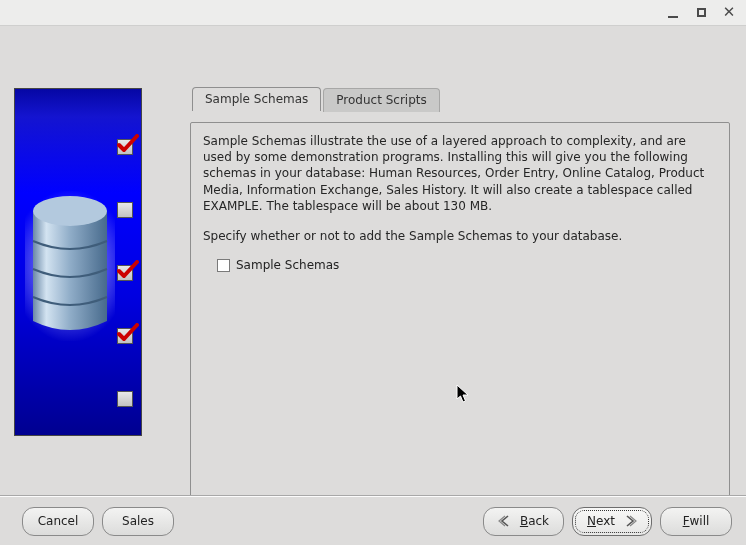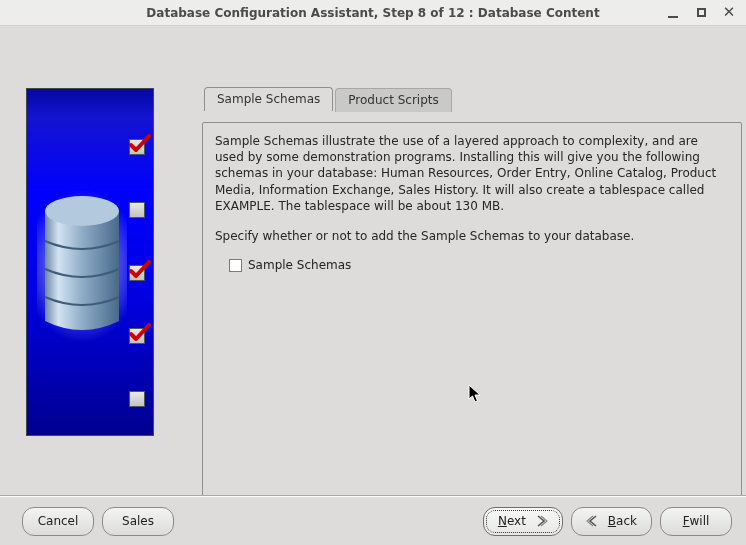--- a/index.html
+++ b/index.html
@@ -49,21 +49,20 @@
     line-height: 1;
   }
   .winbtn .minimize-glyph { width: 10px; border-bottom: 2px solid #4b4b4b; margin-top: 8px; }
   .winbtn .maximize-glyph { width: 9px; height: 9px; border: 2px solid #4b4b4b; }
 
   
   .content {
     position: relative;
     height: calc(545px - 26px - 50px);
     background: #dddcdb;
-    margin-left: 12px;
   }
 
   
   .sidebar {
     position: absolute;
     left: 14px;
     top: 62px;
     width: 128px;
     height: 348px;
     background: linear-gradient(180deg, #0607a4 0%, #1414d0 8%, #0000ff 30%, #0000e0 60%, #000090 100%);
@@ -203,21 +202,20 @@
   .cursor {
     position: absolute;
     left: 456px; top: 358px;
     pointer-events: none;
   }
 </style>
 </head>
 <body>
 
 <div class="titlebar">
-  <span class="title">Database Configuration Assistant, Step 8 of 12 : Database Content</span>
   <div class="wincontrols">
     <span class="winbtn">
         <span class="minimize-glyph"></span>
       </span>
     <span class="winbtn">
         <span class="maximize-glyph"></span>
       </span>
     <span class="winbtn" style="font-size:15px;">✕</span>
   </div>
 </div>
@@ -284,30 +282,30 @@
 
   <svg class="cursor" width="14" height="20" viewBox="0 0 14 20">
     <path d="M1 1 L1 15 L4.5 12 L7 18 L9.5 17 L7 11 L12 11 Z" fill="#000" stroke="#fff" stroke-width="1"></path>
   </svg>
 </div>
 
 <div class="buttonbar">
   <span class="btn">Cancel</span>
   <span class="btn">Sales</span>
   <span class="spacer"></span>
+  <span class="btn">
+    <svg viewBox="0 0 16 12">
+        <path d="M10 1 L4 6 L10 11" stroke="#555" stroke-width="1.6" fill="none"></path>
+        <path d="M7 1 L1 6 L7 11" stroke="#888" stroke-width="1.2" fill="none"></path>
+      </svg>
+    <span><span class="mnemonic">B</span><span>ack</span></span>
+  </span>
   <span class="btn default">
     <span><span class="mnemonic">N</span><span>ext</span></span>
     <svg viewBox="0 0 16 12">
         <path d="M6 1 L12 6 L6 11" stroke="#555" stroke-width="1.6" fill="none"></path>
         <path d="M9 1 L15 6 L9 11" stroke="#888" stroke-width="1.2" fill="none"></path>
       </svg>
   </span>
   <span class="btn">
-    <svg viewBox="0 0 16 12">
-        <path d="M10 1 L4 6 L10 11" stroke="#555" stroke-width="1.6" fill="none"></path>
-        <path d="M7 1 L1 6 L7 11" stroke="#888" stroke-width="1.2" fill="none"></path>
-      </svg>
-    <span><span class="mnemonic">B</span><span>ack</span></span>
-  </span>
-  <span class="btn">
     <span><span class="mnemonic">F</span><span>will</span></span>
   </span>
 </div>
 
 </body></html>

